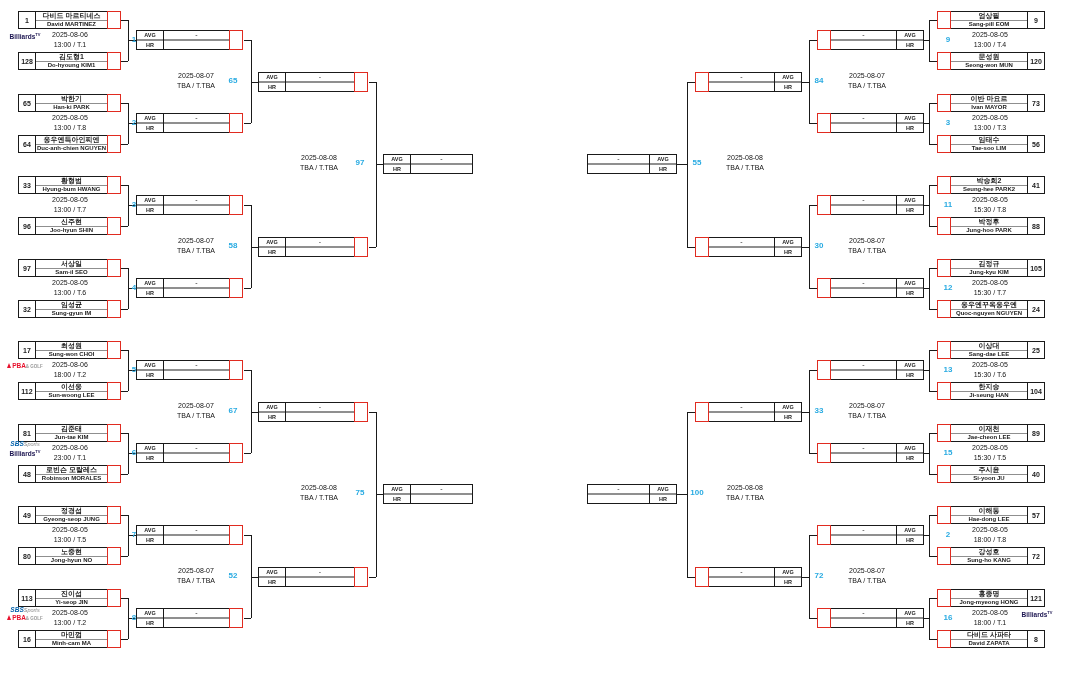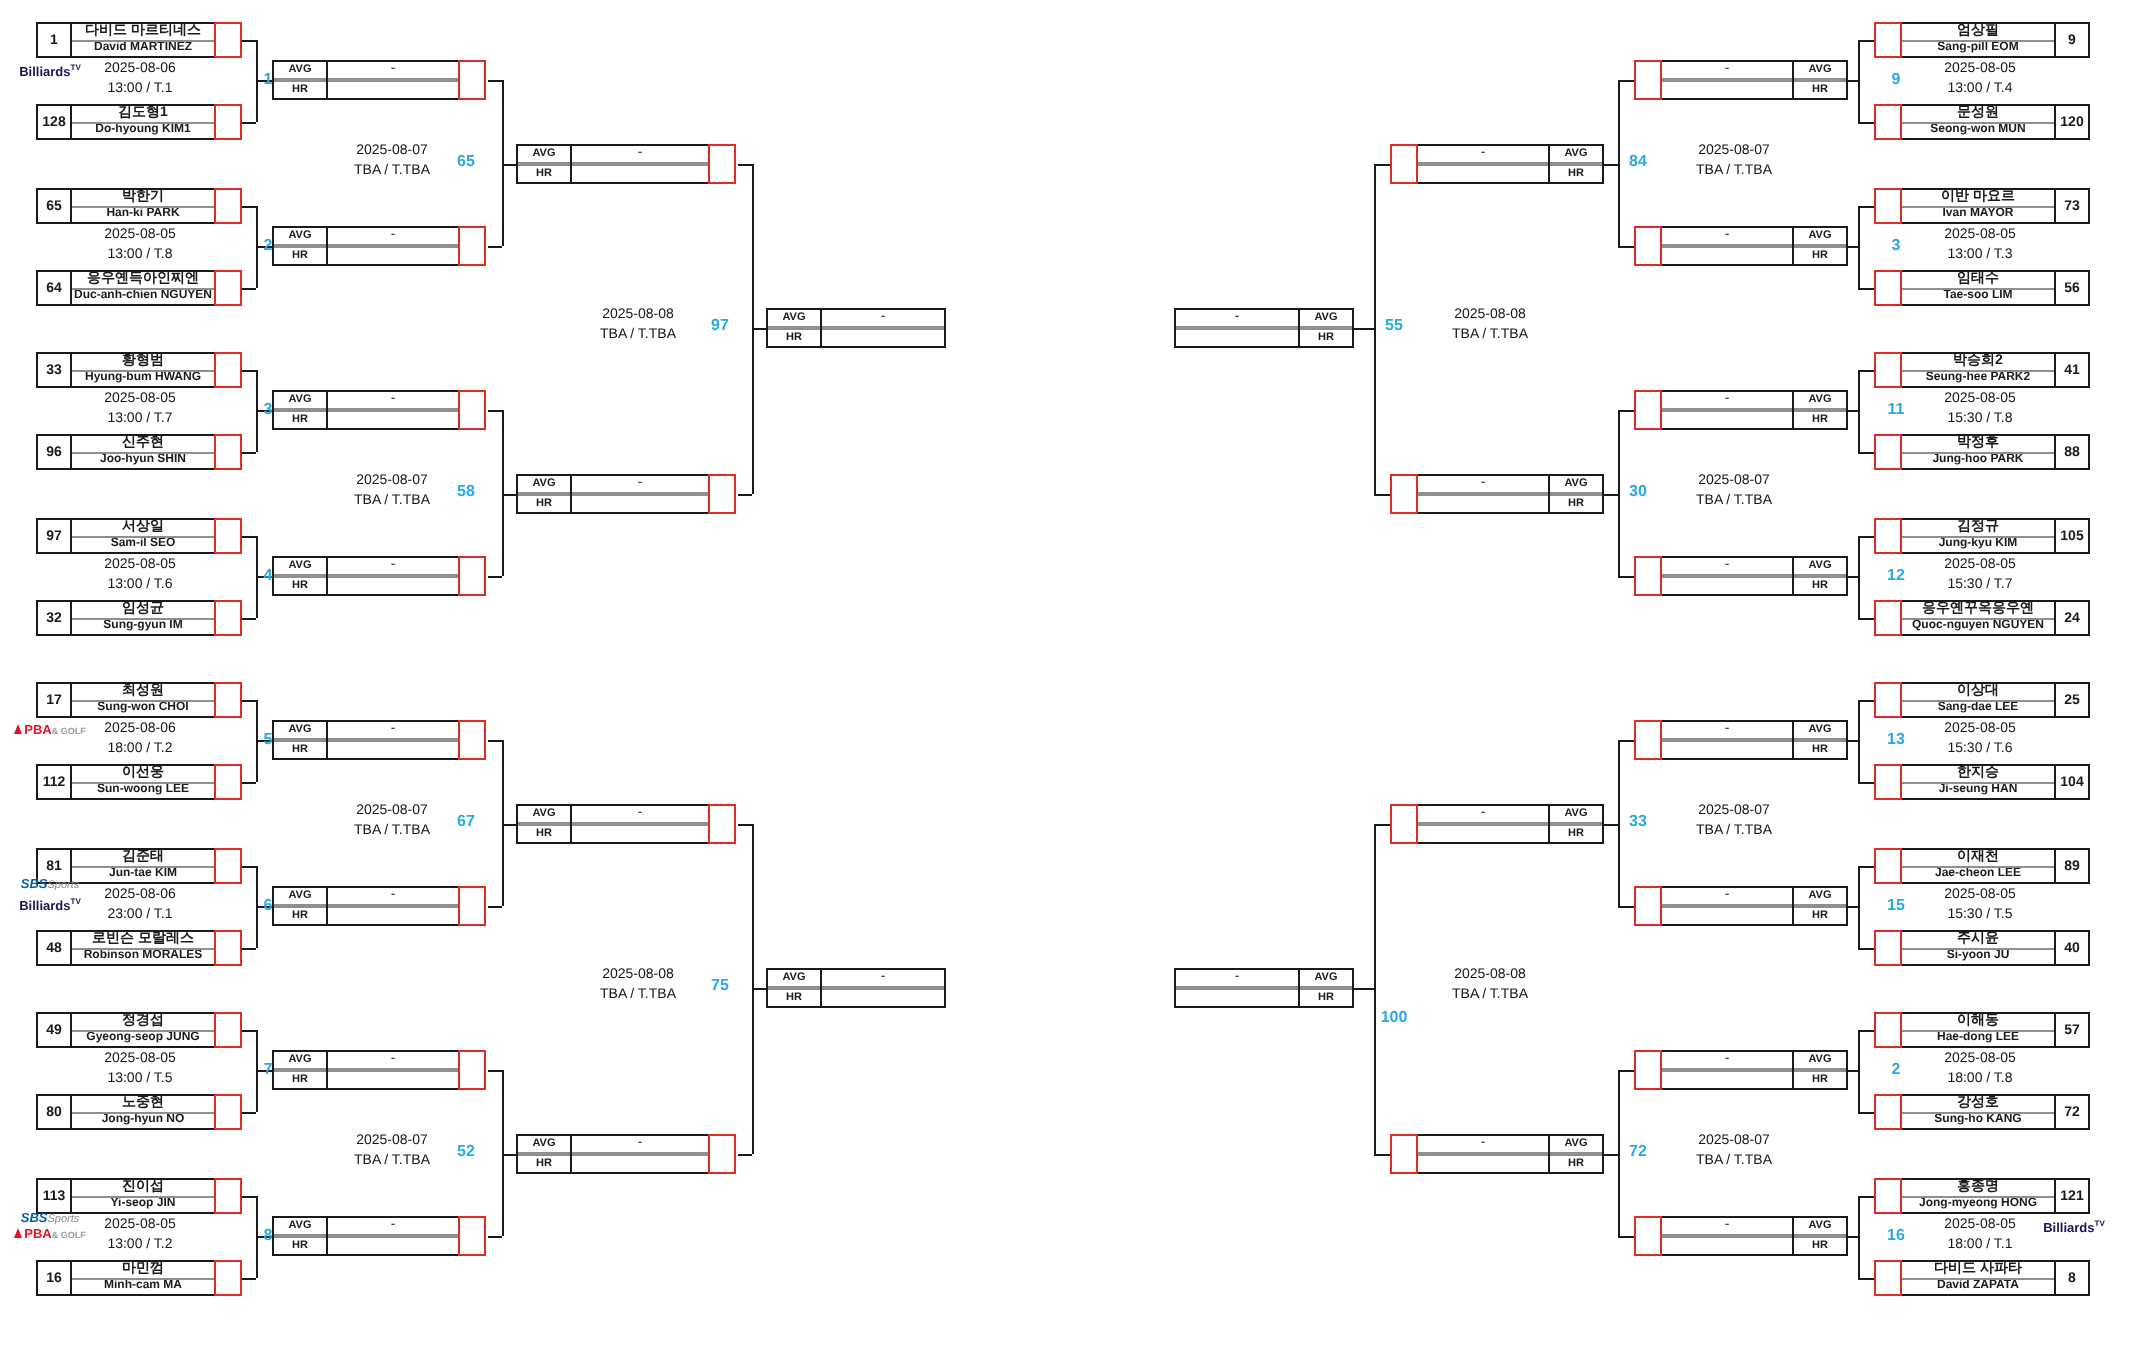--- a/index.html
+++ b/index.html
@@ -804,14 +804,14 @@
         <div class="val topl">-</div>
         <div class="val"></div>
       </div>
       <div class="lblcol bl">
         <div class="lbl topl">AVG</div>
         <div class="lbl">HR</div>
       </div>
     </div>
     <div class="itxt" style="left: 706px; top: 483px; width: 78px;">2025-08-08</div>
     <div class="itxt" style="left: 706px; top: 493px; width: 78px;">TBA / T.TBA</div>
-    <div class="mnum" style="left: 688px; top: 504px; width: 18px;">100</div>
+    <div class="mnum" style="left: 688px; top: 488px; width: 18px;">100</div>
   </div>
 
 </body></html>

